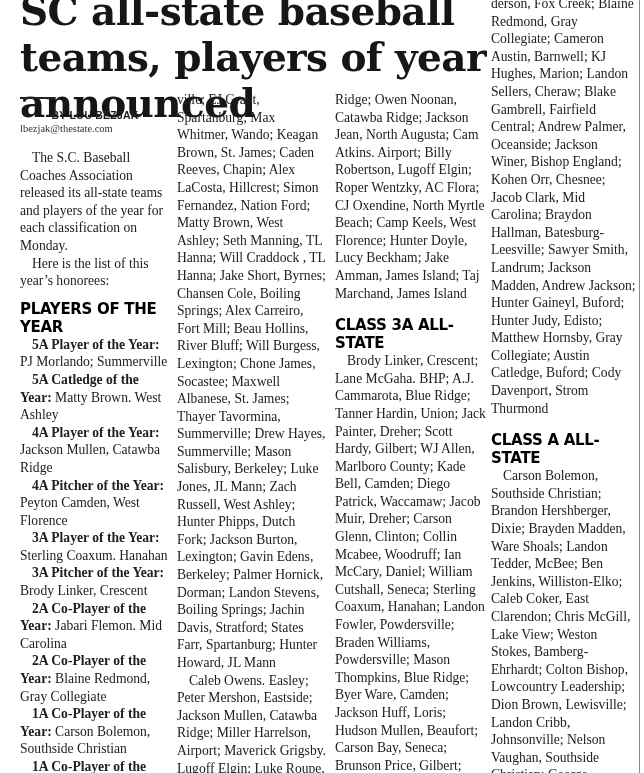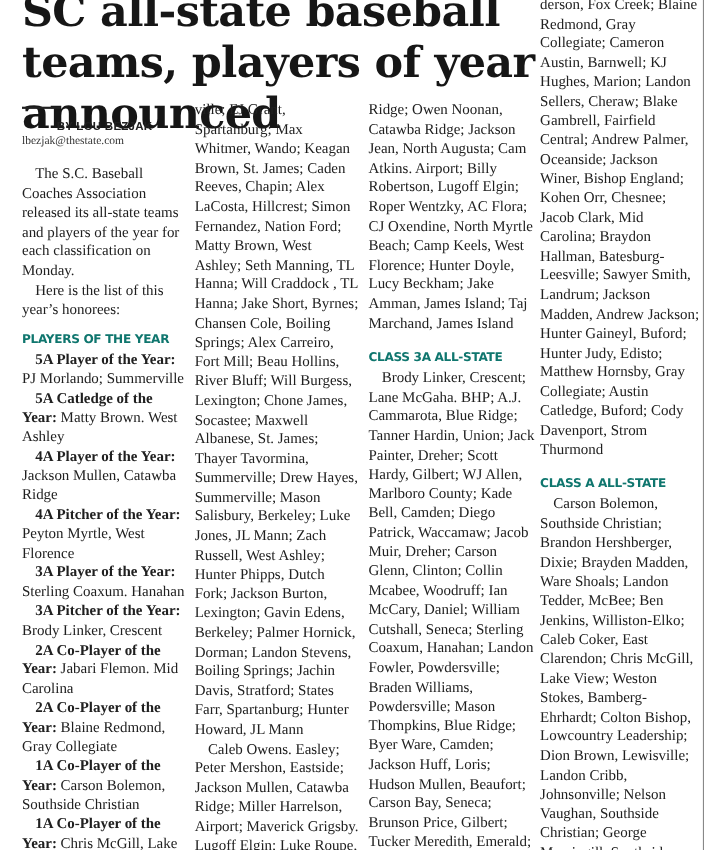--- a/index.html
+++ b/index.html
@@ -24,21 +24,21 @@
   .c3 { left: 335px; top: 91px; width: 152px; }
   .c4 { left: 491px; top: -5px; width: 146px; }
   .rule-short { width: 35px; height: 2px; background: #222; margin: 9px 0 9px 0; }
   .byline {
     font-family: Liberation Sans, sans-serif; font-weight: bold; font-size: 10.5px;
     letter-spacing: 0.2px; line-height: 14px; margin-top: 2px; text-align: center;
   }
   .email { font-size: 10.5px; line-height: 14px; color: #333; }
   .section {
     font-family: "DejaVu Sans", "Liberation Sans", sans-serif; font-weight: bold;
-    font-size: 11px; line-height: 18px; letter-spacing: -0.3px; color: #0f766e;
+    font-size: 15px; line-height: 18px; letter-spacing: -0.3px; color: #000000;
     margin-top: 10px !important;
   }
   .award { font-weight: bold; }
   .gap { height: 13px; }
   .col-divider {
     position: absolute; left: 639px; top: 0; width: 1px; height: 773px; background: #888;
   }
 </style>
 </head>
 <body>
@@ -50,21 +50,21 @@
   <div class="byline">BY LOU BEZJAK</div>
   <div class="email">lbezjak@thestate.com</div>
   <div class="gap"></div>
   <p class="indent">The S.C. Baseball Coaches Association released its all-state teams and players of the year for each classification on Monday.</p>
   <p class="indent">Here is the list of this year’s honorees:</p>
   <p class="section">PLAYERS OF THE YEAR</p>
   <div id="awards">
       <p class="indent"><span class="award">5A Player of the Year:</span> <span>PJ Morlando; Summerville</span></p>
       <p class="indent"><span class="award">5A Catledge of the Year:</span> <span>Matty Brown. West Ashley</span></p>
       <p class="indent"><span class="award">4A Player of the Year:</span> <span>Jackson Mullen, Catawba Ridge</span></p>
-      <p class="indent"><span class="award">4A Pitcher of the Year:</span> <span>Peyton Myrtle, West Florence</span></p>
+      <p class="indent"><span class="award">4A Pitcher of the Year:</span> <span>Peyton Camden, West Florence</span></p>
       <p class="indent"><span class="award">3A Player of the Year:</span> <span>Sterling Coaxum. Hanahan</span></p>
       <p class="indent"><span class="award">3A Pitcher of the Year:</span> <span>Brody Linker, Crescent</span></p>
       <p class="indent"><span class="award">2A Co-Player of the Year:</span> <span>Jabari Flemon. Mid Carolina</span></p>
       <p class="indent"><span class="award">2A Co-Player of the Year:</span> <span>Blaine Redmond, Gray Collegiate</span></p>
       <p class="indent"><span class="award">1A Co-Player of the Year:</span> <span>Carson Bolemon, Southside Christian</span></p>
       <p class="indent"><span class="award">1A Co-Player of the Year:</span> <span>Chris McGill, Lake View</span></p>
     </div>
 
 </div>
 

